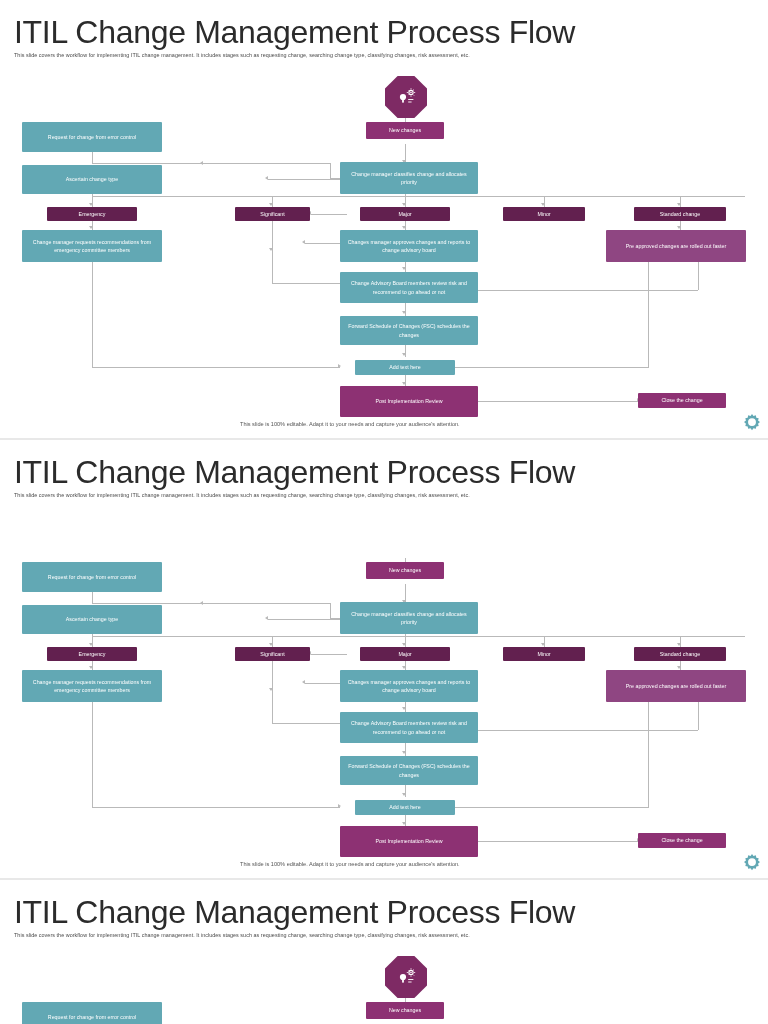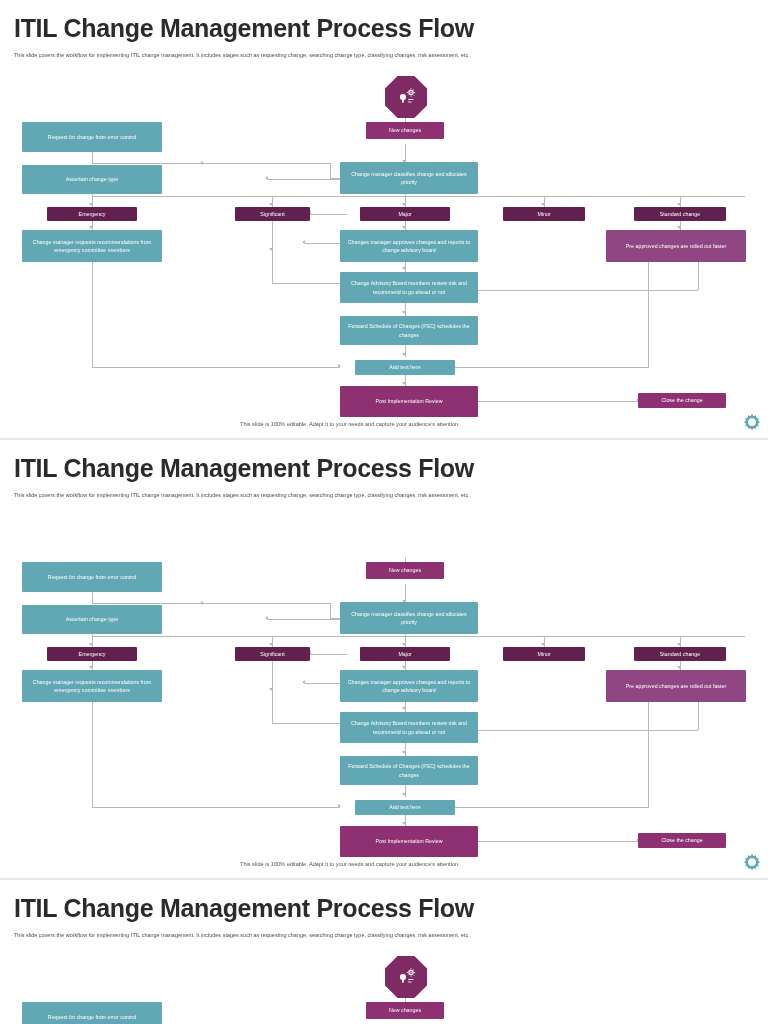--- a/index.html
+++ b/index.html
@@ -20,22 +20,22 @@
   .slide-divider {
     width: 768px;
     height: 2px;
     background: #e8e8e8;
   }
 
   .slide-title {
     position: absolute;
     left: 14px;
     top: 14px;
-    font-size: 25px;
-    font-weight: 700;
+    font-size: 32px;
+    font-weight: 400;
     color: #2b2b2b;
     letter-spacing: -0.3px;
     white-space: nowrap;
   }
   .slide-subtitle {
     position: absolute;
     left: 14px;
     top: 52px;
     font-size: 5.4px;
     color: #4a4a4a;

